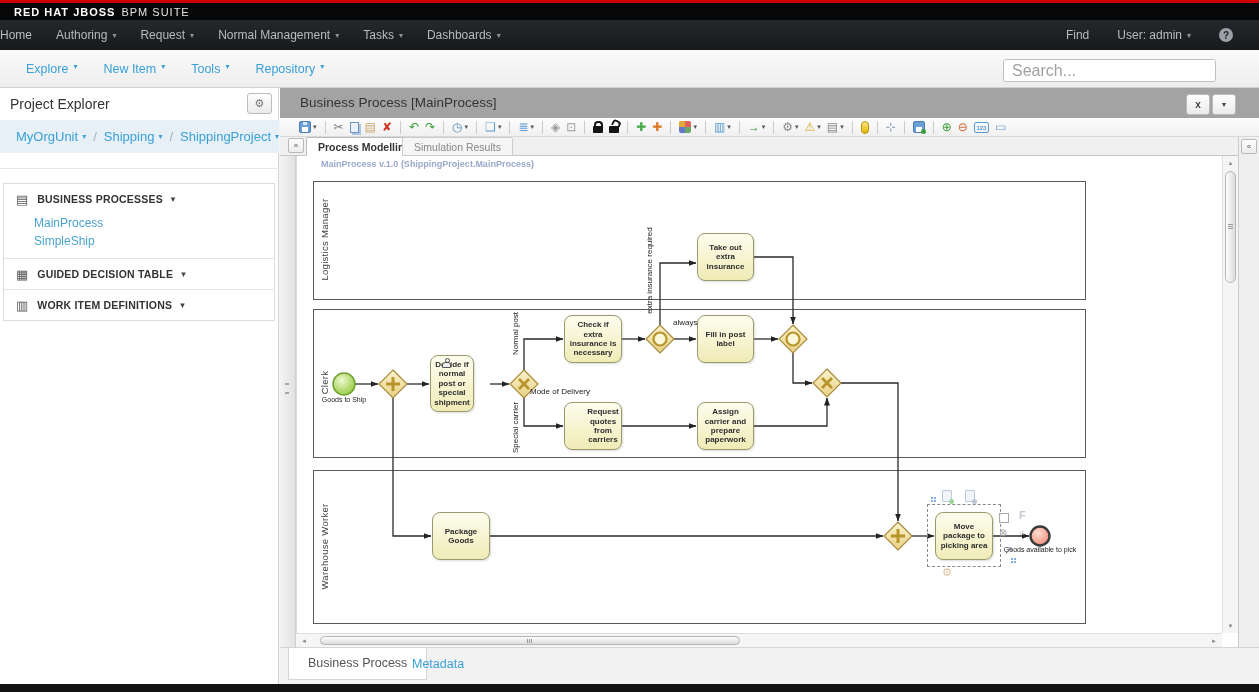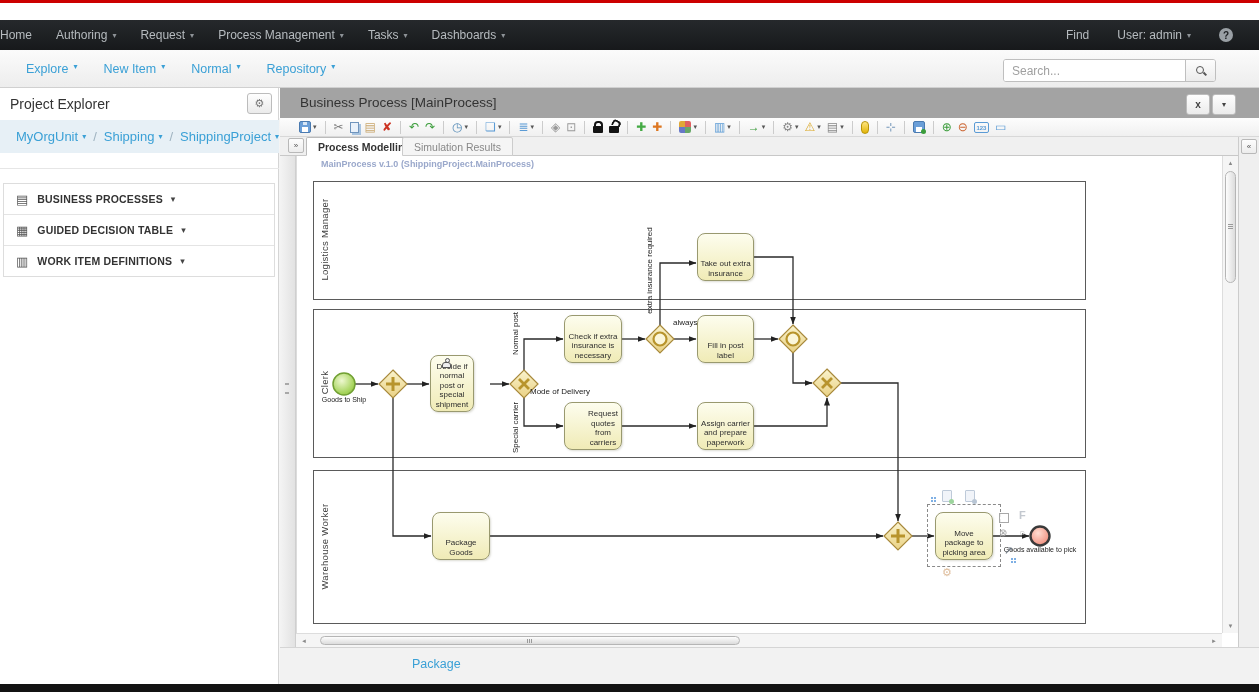--- a/index.html
+++ b/index.html
@@ -24,21 +24,21 @@
   .help-circle { width:14px; height:14px; border-radius:50%; background:#9aa0a5; color:#1c1f22;
                  font-size:10px; font-weight:bold; display:flex; align-items:center; justify-content:center; margin-left:28px; }
 
   .subnav { position:absolute; left:0; top:50px; width:1259px; height:38px;
             background:linear-gradient(#fbfbfb,#ededed); border-bottom:1px solid #d0d0d0;
             display:flex; align-items:center; }
   .subnav-item { color:#3aa0d6; font-size:12.5px; margin-left:26px; display:flex; align-items:flex-start; cursor:pointer; }
   .subnav-item .nav-caret { color:#3aa0d6; }
   .search-wrap { position:absolute; right:43px; top:9px; width:213px; height:23px; background:#fff;
                  border:1px solid #bfbfbf; border-radius:3px; display:flex; overflow:hidden; }
-  .search-wrap input { flex:1; border:none; outline:none; padding:0 8px; font-size:12px; color:#333;
+  .search-wrap input { flex:1; border:none; outline:none; padding:0 8px; font-size:16px; color:#333;
                        font-family:"Liberation Sans",sans-serif; }
   .search-wrap input::placeholder { color:#a0a0a0; }
   .search-btn { width:30px; border-left:1px solid #bfbfbf; background:linear-gradient(#fdfdfd,#ececec);
                 display:flex; align-items:center; justify-content:center; cursor:pointer; }
   .mag { position:relative; width:12px; height:12px; }
   .mag::before { content:""; position:absolute; left:1px; top:1px; width:6px; height:6px;
                  border:1.6px solid #555; border-radius:50%; }
   .mag::after { content:""; position:absolute; left:8px; top:8px; width:4px; height:1.7px;
                 background:#555; transform:rotate(45deg); }
 
@@ -124,23 +124,23 @@
 
   
   .canvas { position:absolute; left:296px; top:156px; width:926px; height:477px; background:#fff;
             border-left:1px solid #dcdcdc; overflow:hidden; }
   .canvas-title { position:absolute; left:24px; top:3px; font-size:9px; font-weight:bold; color:#9aa8cb; }
   .lane { position:absolute; border:1px solid #5a5a5a; background:transparent; }
   .lane-label { position:absolute; left:-60px; width:140px; text-align:center; transform:rotate(-90deg);
                 font-size:9.5px; color:#3d3d3d; letter-spacing:.3px; white-space:nowrap; }
   .dg-svg { position:absolute; left:0; top:0; }
   .task { position:absolute; background:linear-gradient(180deg,#fdfdee 0%,#f0ebb6 100%);
-          border:1px solid #99996f; border-radius:8px; display:flex; align-items:flex-end; justify-content:center;
+          border:1px solid #99996f; border-radius:8px; display:flex; align-items:center; justify-content:center;
           text-align:center; font-size:8px; color:#2e2e2e; line-height:1.18; padding:2px;
-          box-shadow:1px 1px 2px rgba(120,120,90,.25); cursor:pointer; }
+          box-shadow:1px 1px 2px rgba(120,120,90,.25); cursor:pointer;font-weight:bold; }
   .user-badge { position:absolute; left:11px; top:2px; width:8px; height:8px; }
   .user-badge::before { content:""; position:absolute; left:2.5px; top:0; width:3px; height:3px;
                         border:1px solid #555; border-radius:50%; background:#eee; }
   .user-badge::after { content:""; position:absolute; left:0; top:4px; width:7px; height:4px;
                        border:1px solid #555; border-radius:3px 3px 0 0; background:#eee; }
   .dg-label { position:absolute; font-size:8px; color:#222; white-space:nowrap; }
   .dg-label.small { font-size:7px; }
   .vlabel { position:absolute; width:100px; text-align:center; transform:rotate(-90deg);
             font-size:8px; color:#222; white-space:nowrap; }
   .selection-rect { position:absolute; border:1px dashed #8a8a8a; background:transparent; }
@@ -179,36 +179,40 @@
                  padding:8px 19px 9px; font-size:12.5px; color:#555; cursor:pointer; }
   .btab-link { position:absolute; left:132px; top:9px; font-size:12.5px; color:#3aa0d6; cursor:pointer; }
   .footer { position:absolute; left:0; top:684px; width:1259px; height:8px; background:#131313; }
 </style>
 </head>
 <body>
 
 <div class="app">
   <div class="top-red"></div>
 
+  <div class="masthead">
+    <span class="brand-bold">RED HAT JBOSS</span>
+    <span class="brand-light">BPM SUITE</span>
+  </div>
 
   <div class="navbar">
     <div class="nav-left">
       <span class="nav-item">
           <span>Home</span>
         </span>
       <span class="nav-item">
           <span>Authoring</span>
           <span class="nav-caret">▾</span>
         </span>
       <span class="nav-item">
           <span>Request</span>
           <span class="nav-caret">▾</span>
         </span>
       <span class="nav-item">
-          <span>Process Management</span>
+          <span>Normal Management</span>
           <span class="nav-caret">▾</span>
         </span>
       <span class="nav-item">
           <span>Tasks</span>
           <span class="nav-caret">▾</span>
         </span>
       <span class="nav-item">
           <span>Dashboards</span>
           <span class="nav-caret">▾</span>
         </span>
@@ -228,21 +232,21 @@
   <div class="subnav">
     <span class="subnav-item">
         <span>Explore</span>
         <span class="nav-caret">▾</span>
       </span>
     <span class="subnav-item">
         <span>New Item</span>
         <span class="nav-caret">▾</span>
       </span>
     <span class="subnav-item">
-        <span>Normal</span>
+        <span>Tools</span>
         <span class="nav-caret">▾</span>
       </span>
     <span class="subnav-item">
         <span>Repository</span>
         <span class="nav-caret">▾</span>
       </span>
     <div class="search-wrap">
       <input type="text" placeholder="Search..." style="">
       <span class="search-btn">
           <span class="mag"></span>
@@ -263,20 +267,24 @@
       <span class="bc-link">ShippingProject</span>
       <span class="bc-caret">▾</span>
       <span class="bc-plus">⊞</span>
     </div>
     <div class="pe-hr"></div>
     <div class="pe-box">
       <div class="pe-sec-head">
         <span class="pe-sec-icon">▤</span>
         <span class="pe-sec-label">BUSINESS PROCESSES</span>
         <span class="pe-caret">▾</span>
+      </div>
+      <div class="pe-items">
+        <a class="pe-item">MainProcess</a>
+        <a class="pe-item">SimpleShip</a>
       </div>
       <div class="pe-divider"></div>
       <div class="pe-sec-head">
         <span class="pe-sec-icon">▦</span>
         <span class="pe-sec-label">GUIDED DECISION TABLE</span>
         <span class="pe-caret">▾</span>
       </div>
       <div class="pe-divider"></div>
       <div class="pe-sec-head">
         <span class="pe-sec-icon">▥</span>
@@ -552,16 +560,17 @@
     <span class="vthumb"></span>
     <span class="arrow" style="bottom:1px;">▼</span>
   </div>
   <div class="hscroll">
     <span class="arrow" style="left:2px;">◄</span>
     <span class="hthumb"></span>
     <span class="arrow" style="right:2px;">►</span>
   </div>
 
   <div class="bottom-tabs">
-    <span class="btab-link">Package</span>
+    <span class="btab-active">Business Process</span>
+    <span class="btab-link">Metadata</span>
   </div>
   <div class="footer"></div>
 </div>
 
 </body></html>

